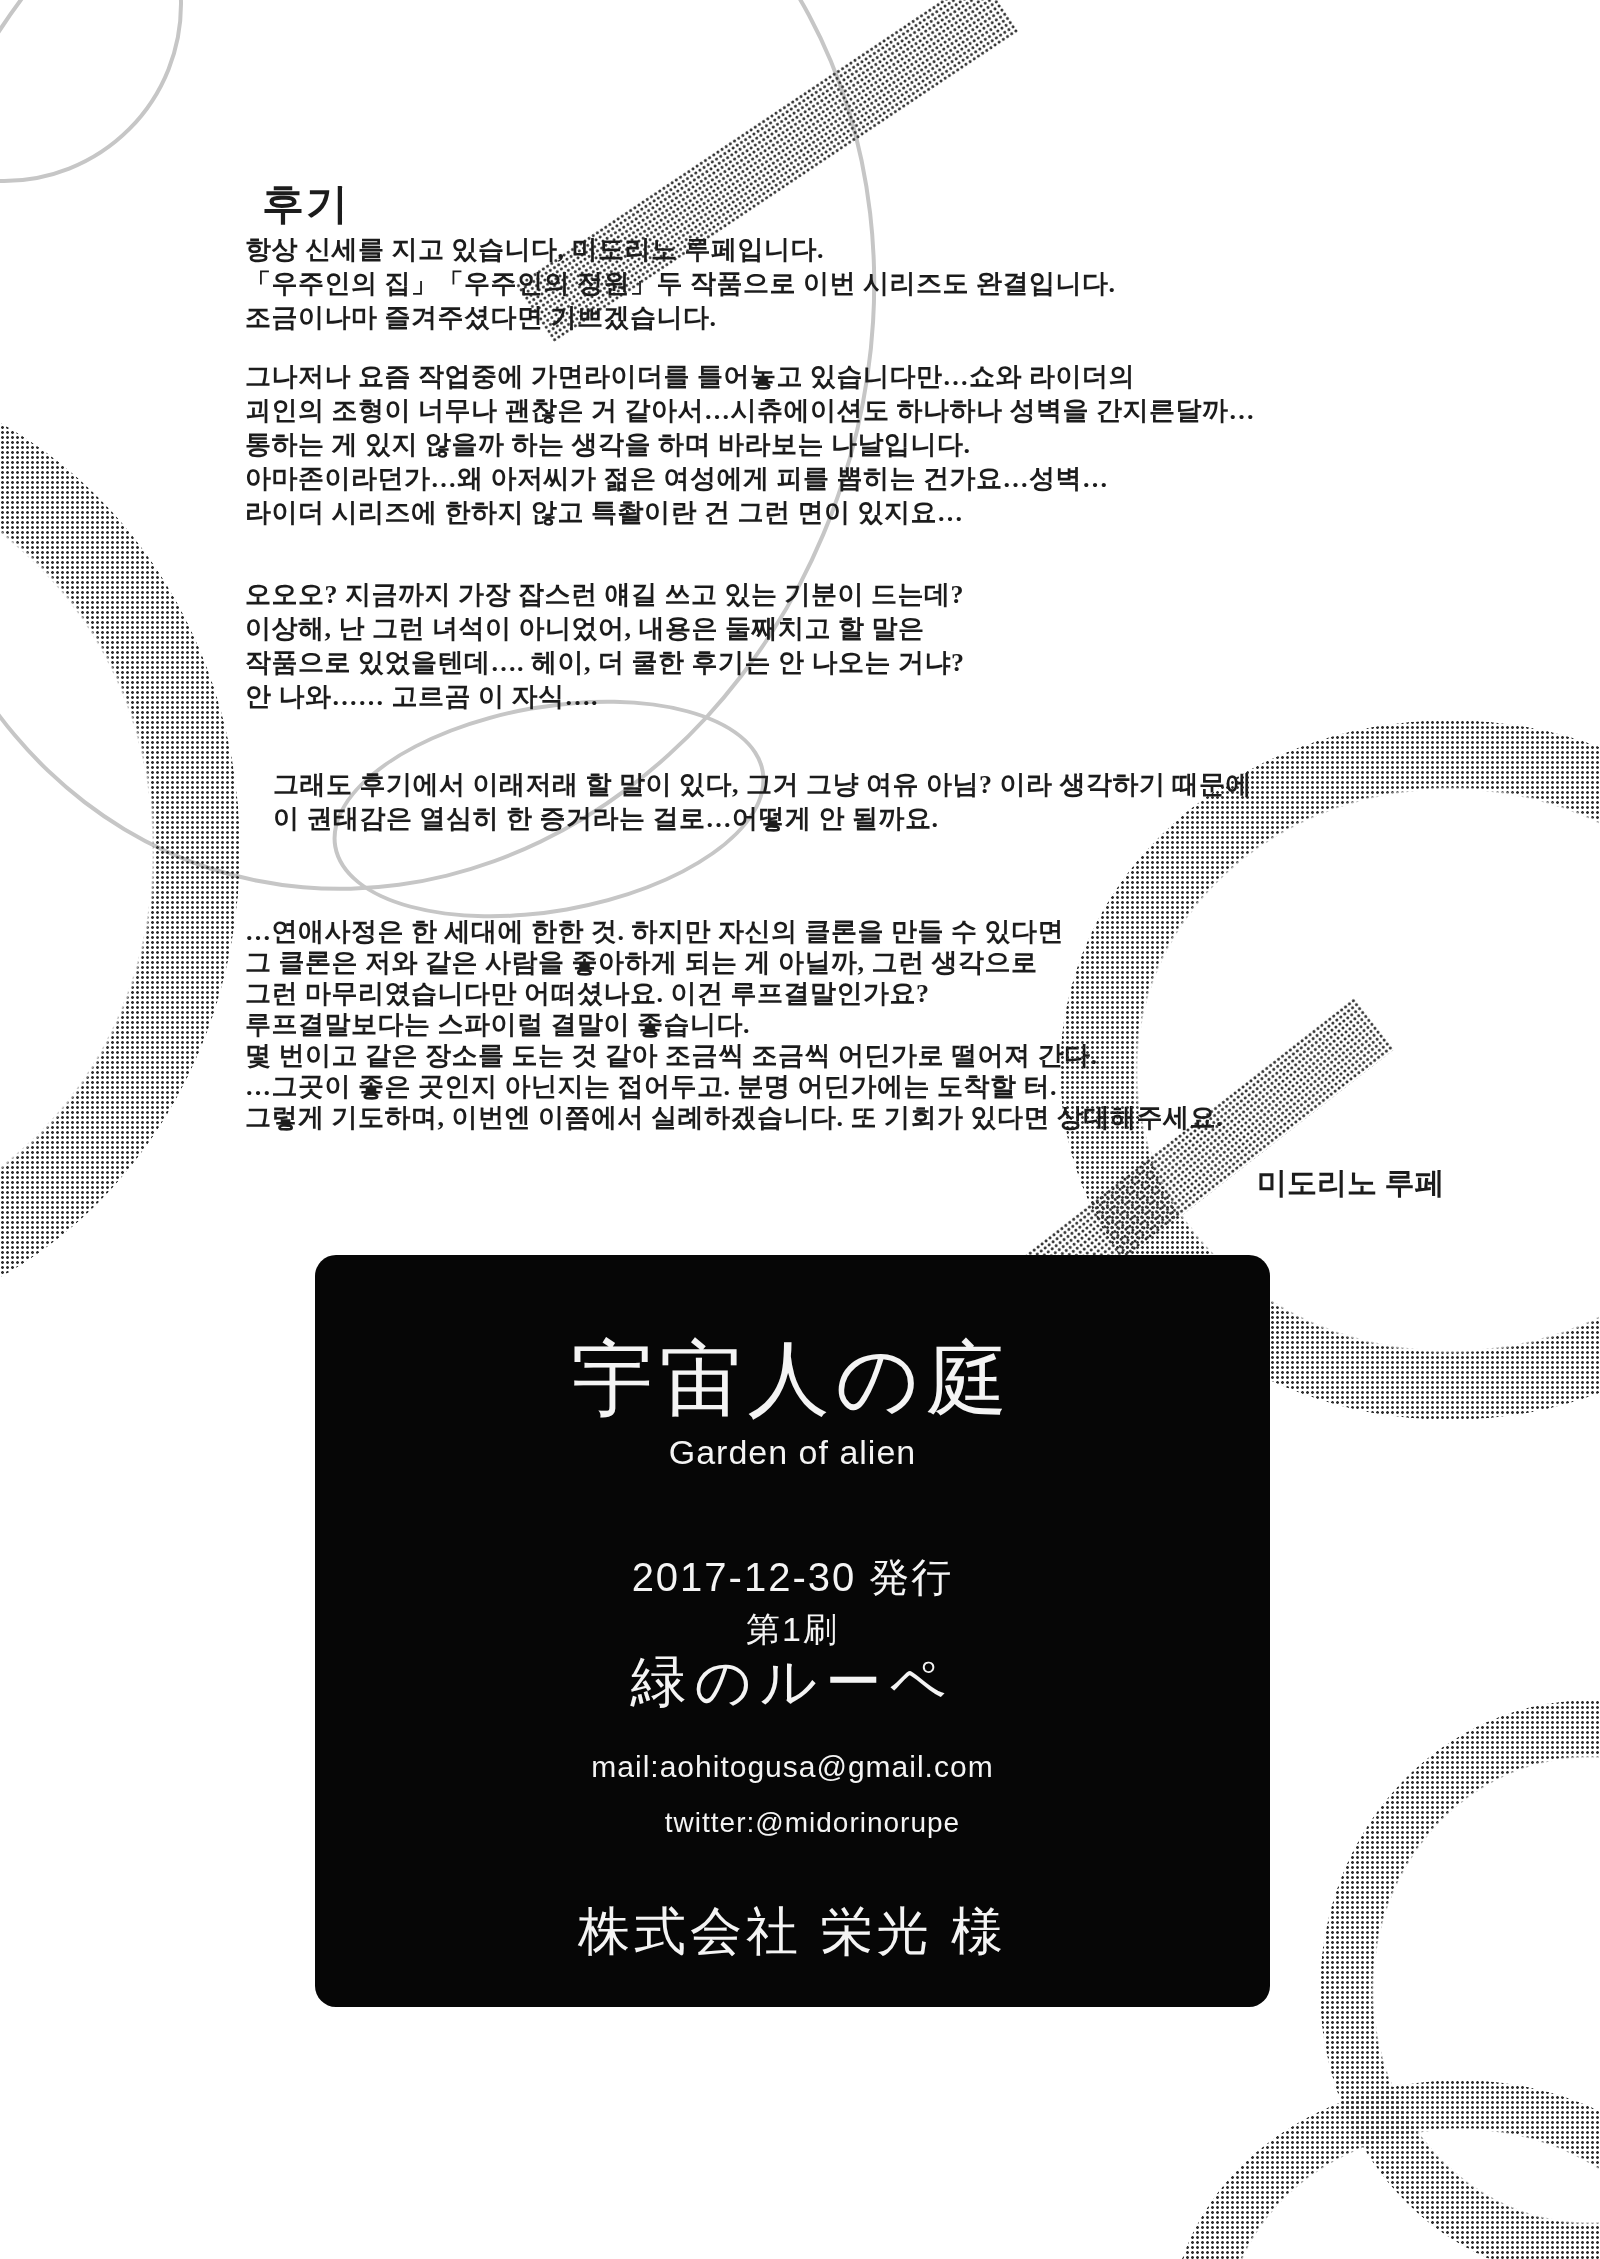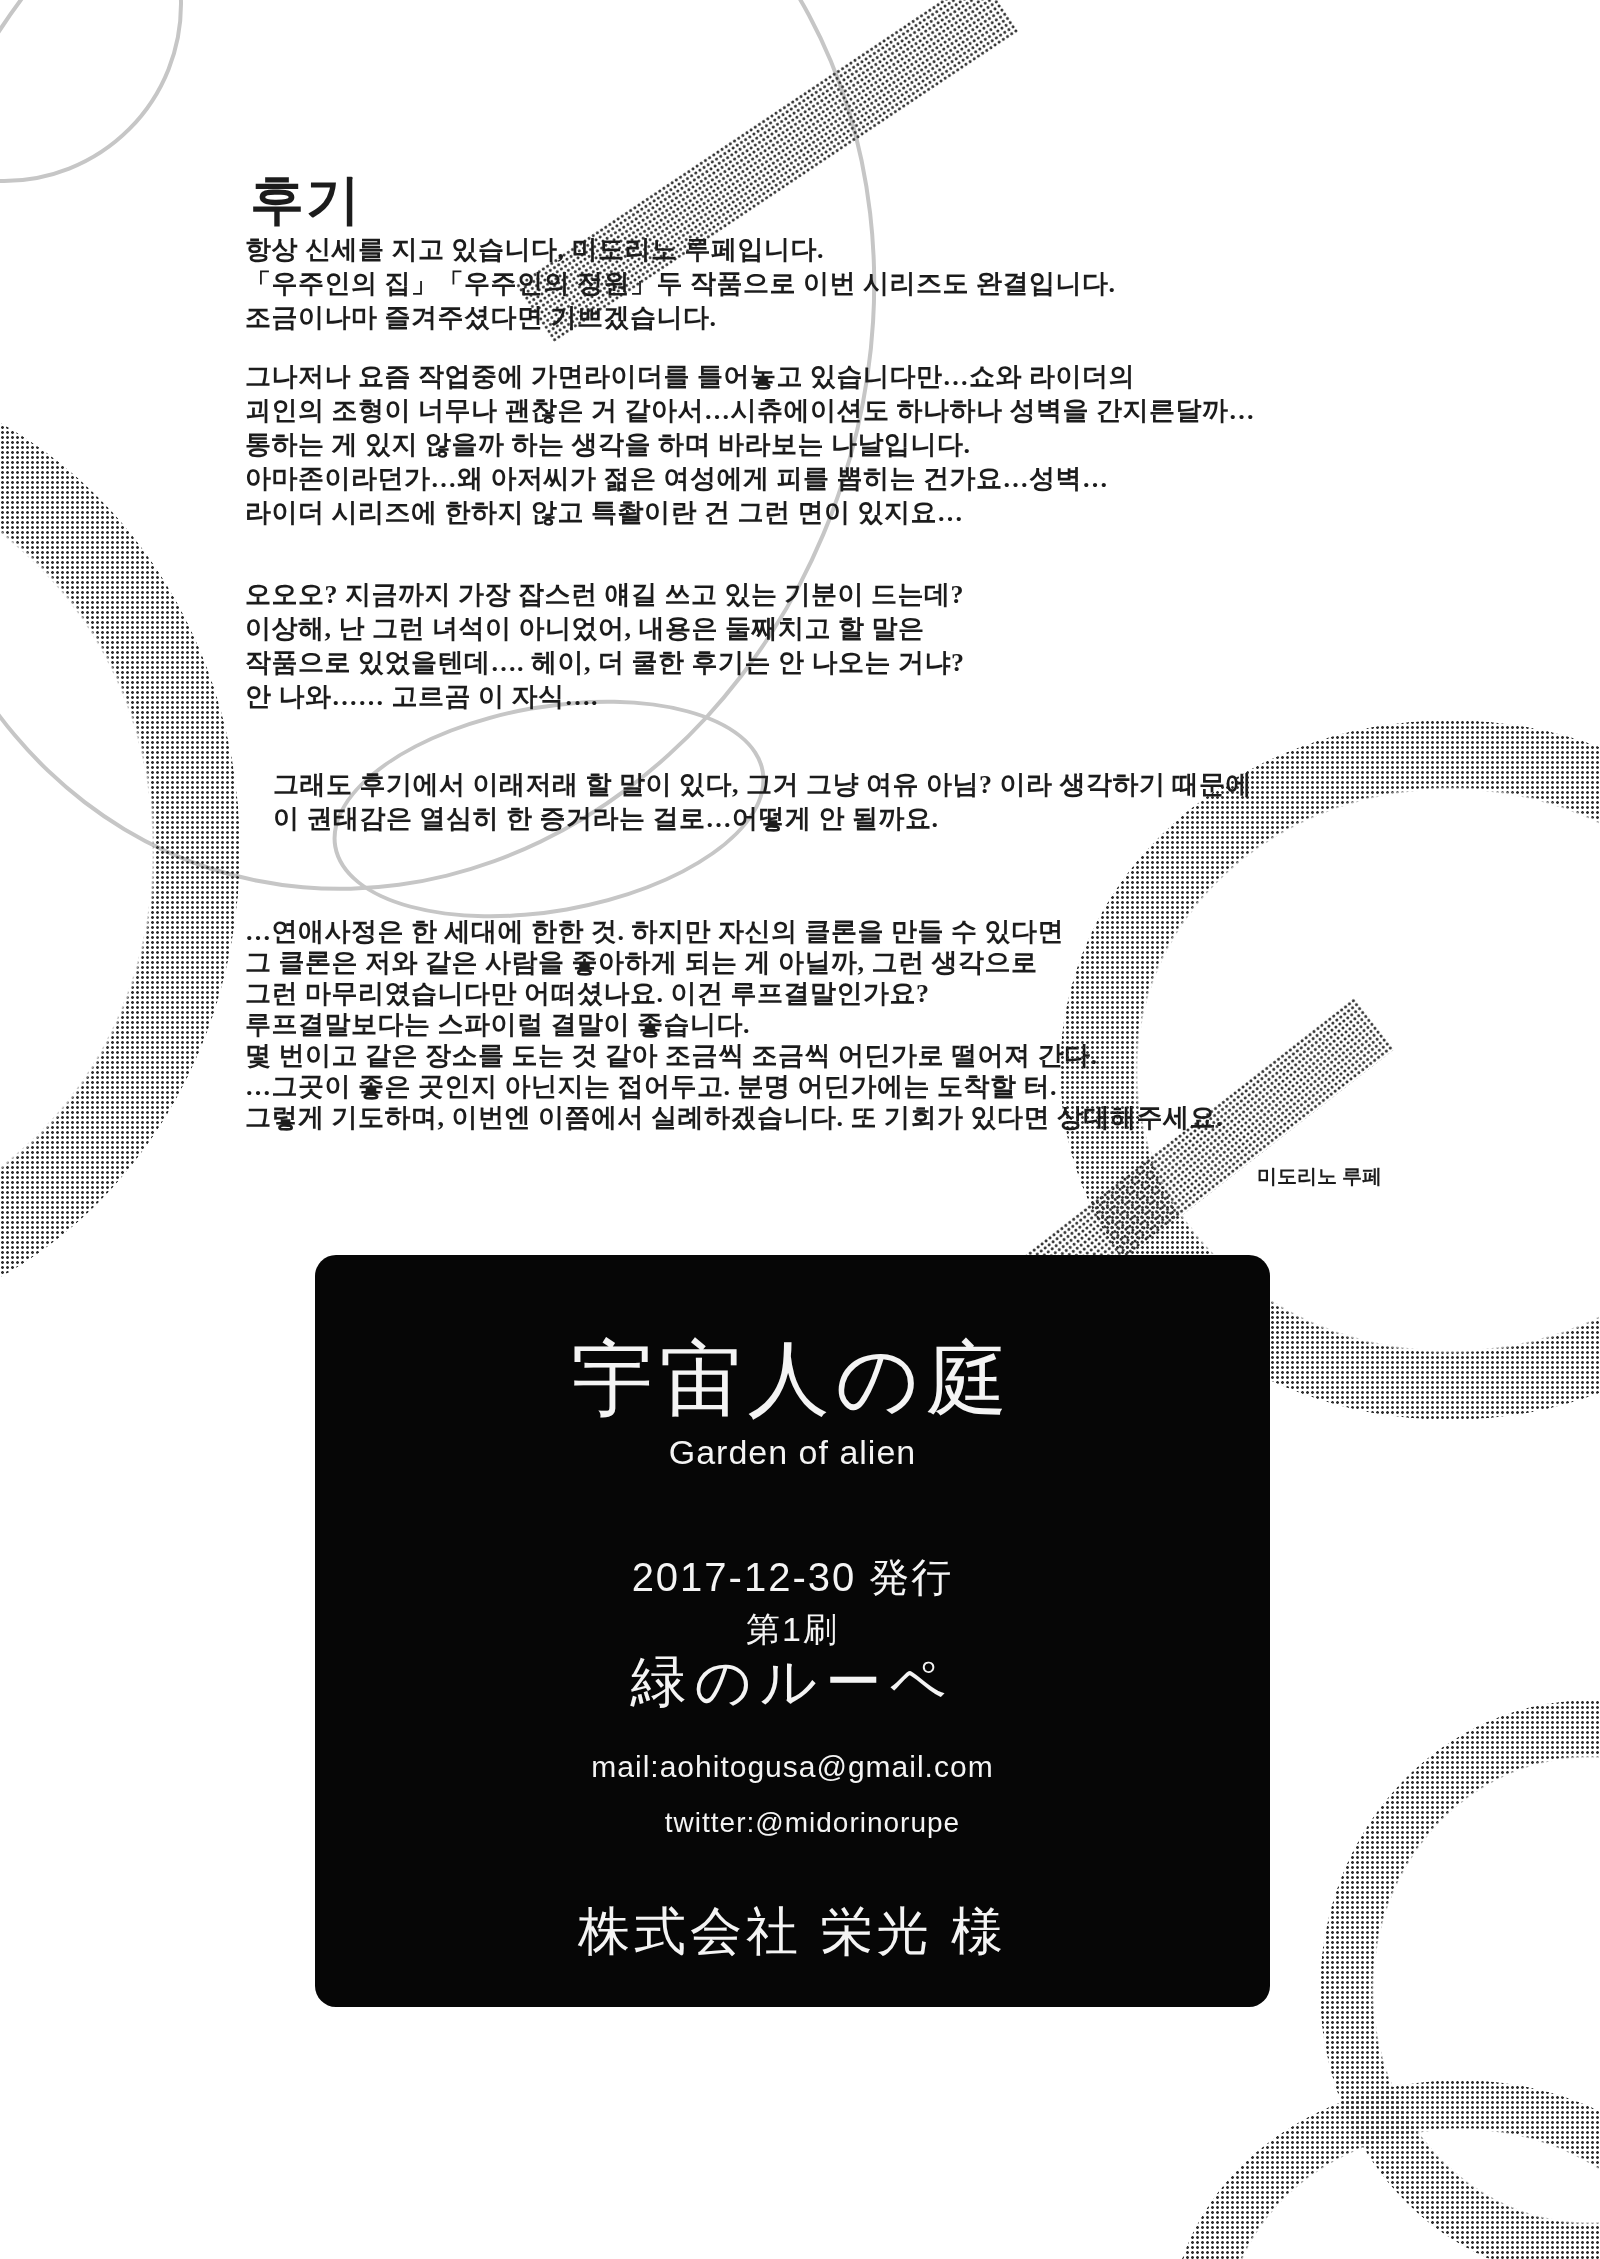--- a/index.html
+++ b/index.html
@@ -27,30 +27,30 @@
     mask-image:radial-gradient(closest-side,transparent 80%,#000 81%);
   }
   .band-a{left:515px;top:285px;width:560px;height:70px;transform:rotate(-33.8deg);}
   .band-d{left:1015px;top:1262px;width:430px;height:66px;transform:rotate(-38deg);}
   .ring-left{left:-640px;top:370px;width:880px;height:960px;}
   .ring-a{left:1060px;top:720px;width:780px;height:700px;}
   .ring-b{left:1320px;top:1700px;width:540px;height:580px;}
   .ring-c{left:1170px;top:2080px;width:580px;height:500px;}
   
   .page-title{
-    position:absolute;left:246px;top:160px;margin:4px;
-    font-size:54px;font-weight:700;letter-spacing:2px;
+    position:absolute;left:246px;top:160px;margin:16px;
+    font-size:42px;font-weight:700;letter-spacing:2px;
   }
   .para{position:absolute;left:245px;font-size:26px;font-weight:700;letter-spacing:0.5px;}
   .para .line{white-space:nowrap;line-height:34px;}
   .p1{top:233px;} .p2{top:360px;} .p3{top:578px;} .p4{top:768px;margin-left:28px;}
   .p5{top:916px;} .p5 .line{line-height:31px;}
   .signature{
     position:absolute;left:1257px;top:1163px;
-    font-size:20px;font-weight:700;white-space:nowrap;
+    font-size:30px;font-weight:700;white-space:nowrap;
   }
   
   .colophon{
     position:absolute;left:315px;top:1255px;width:955px;height:752px;
     background:#060606;border-radius:21px;
     font-family:"Liberation Sans", sans-serif;color:#f4f4f4;
   }
   .colophon .cline{position:absolute;left:0;right:0;text-align:center;white-space:nowrap;font-weight:300;}
   .c-title-jp{top:70px;font-size:82px;letter-spacing:6px;}
   .c-title-en{top:178px;font-size:34px;letter-spacing:1px;}

